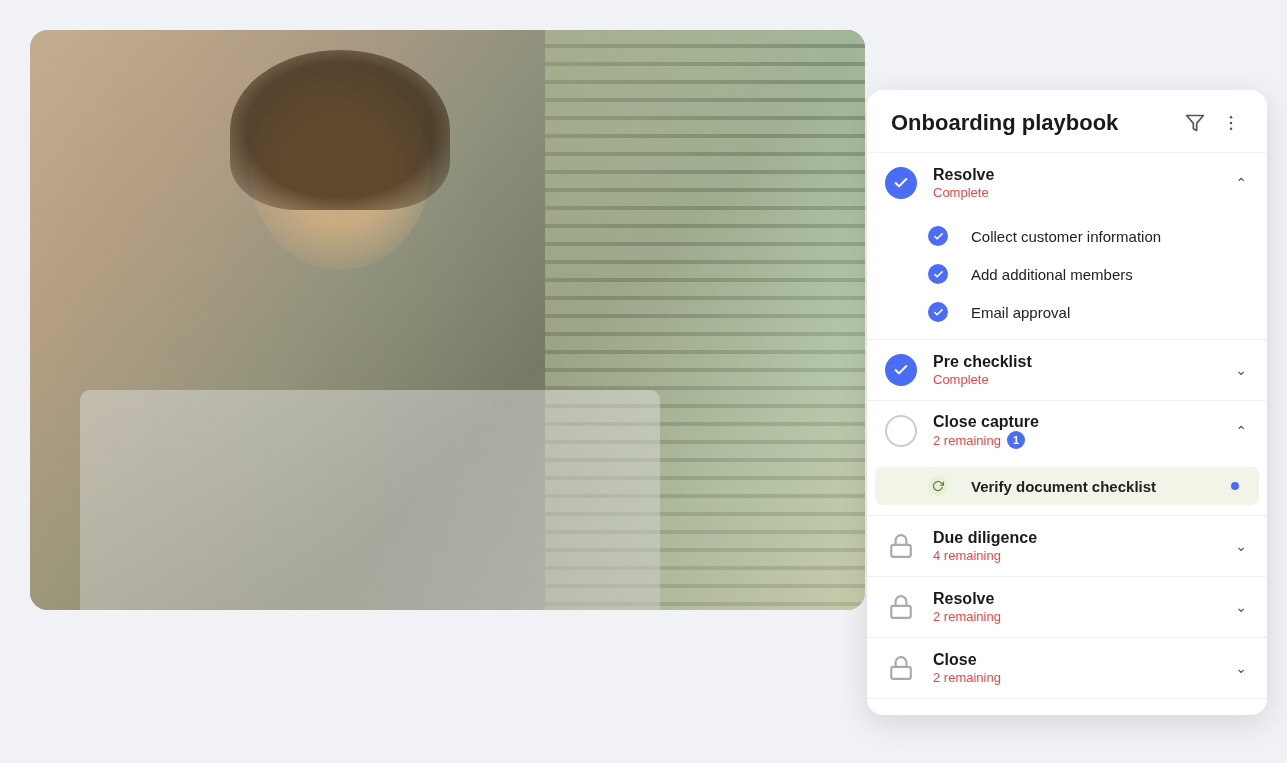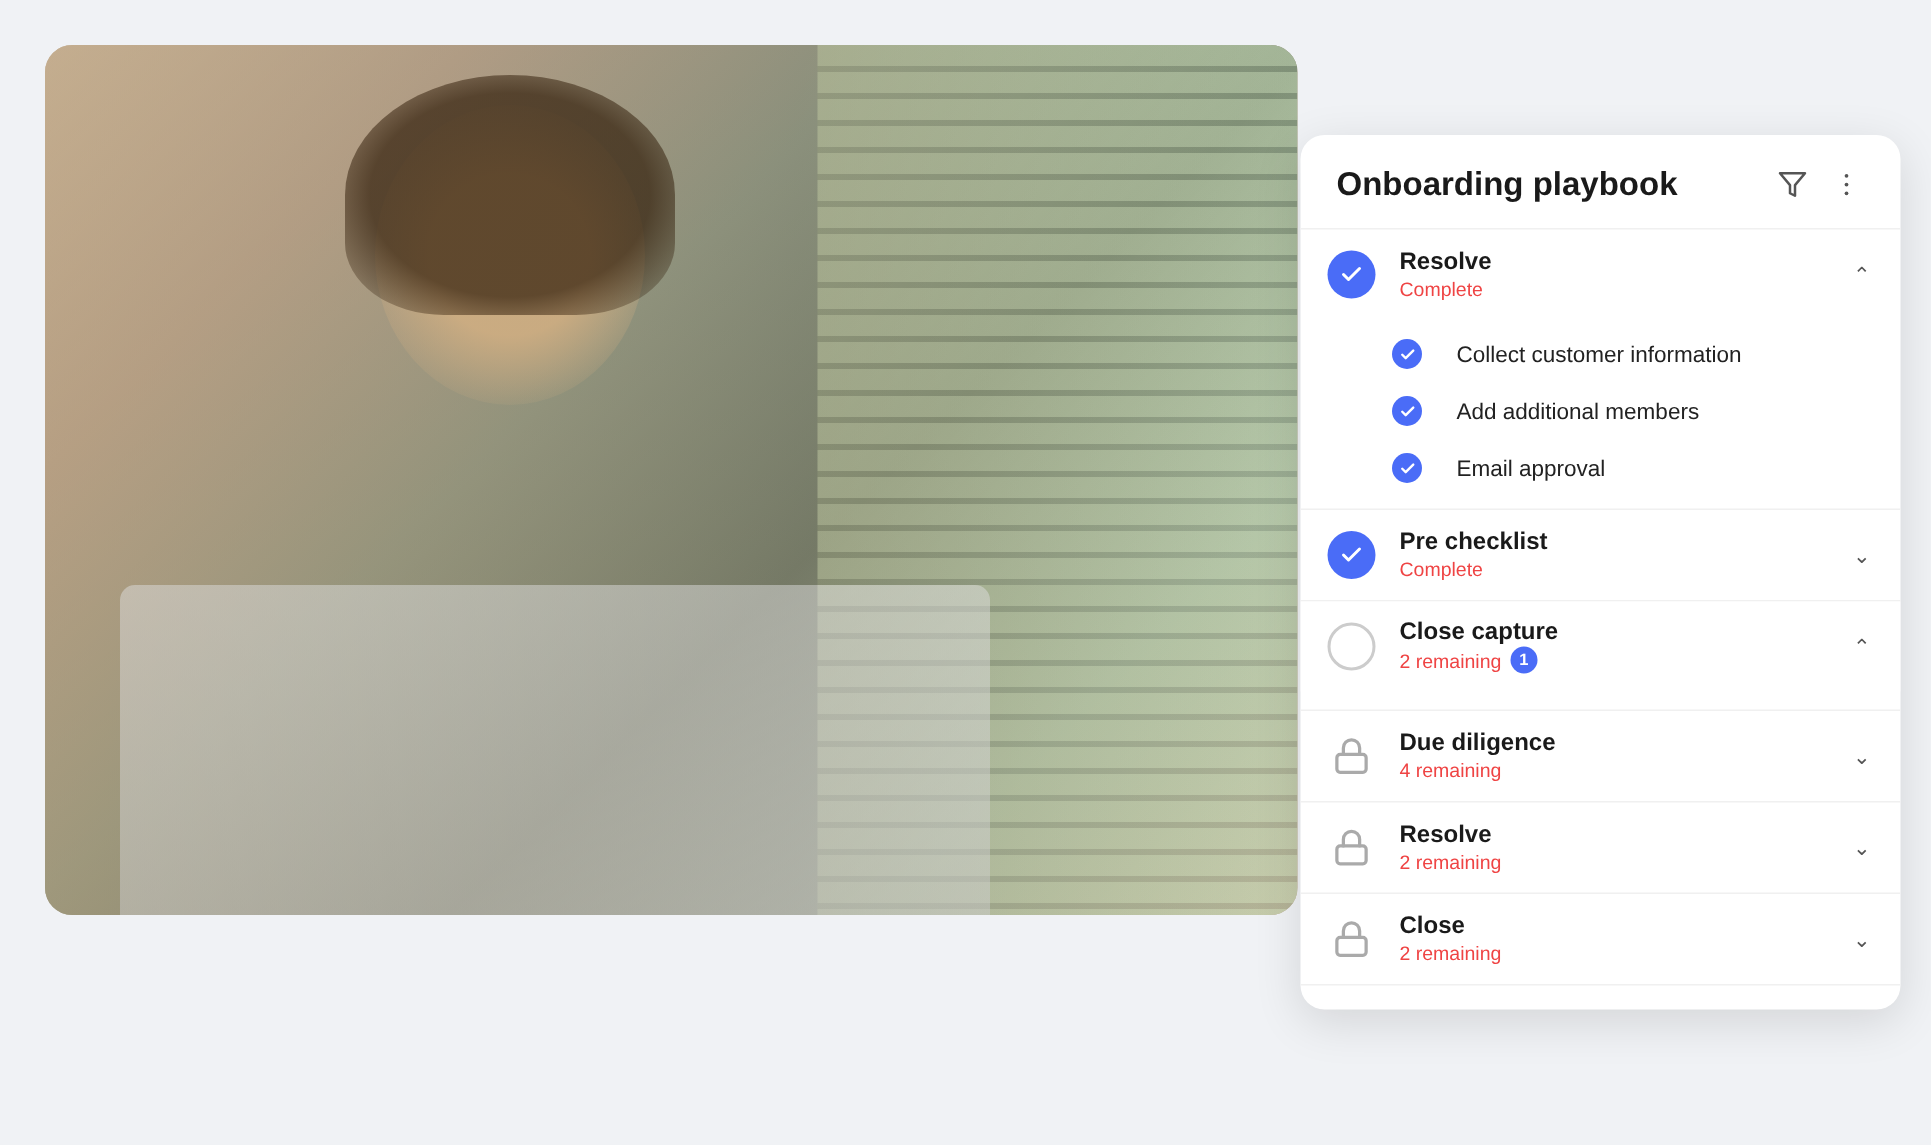--- a/index.html
+++ b/index.html
@@ -381,20 +381,32 @@
       <div class="section-title-group">
         <div class="section-name">Close capture</div>
         <div class="remaining-row">
           <span class="section-subtitle">2 remaining</span>
           <div class="badge">1</div>
         </div>
       </div>
       <div class="chevron">⌃</div>
     </div>
     <div class="sub-items">
+      <div class="sub-item active">
+        <div class="sub-item-icon">
+          <div class="sub-refresh">
+            <svg width="12" height="12" viewBox="0 0 24 24" fill="none" stroke="#5a8a3a" stroke-width="2.5" stroke-linecap="round" stroke-linejoin="round">
+              <polyline points="23 4 23 10 17 10"></polyline>
+                <path d="M20.49 15a9 9 0 1 1-2.12-9.36L23 10"></path>
+            </svg>
+          </div>
+        </div>
+        <span class="sub-item-label">Verify document checklist</span>
+        <div class="active-dot"></div>
+      </div>
     </div>
   </div>
 
   <div class="section">
     <div class="section-header">
       <div class="section-icon">
         <div class="lock-icon">
           <svg width="26" height="26" viewBox="0 0 24 24" fill="none" stroke="#aaa" stroke-width="2" stroke-linecap="round" stroke-linejoin="round">
             <rect x="3" y="11" width="18" height="11" rx="2" ry="2"></rect>
               <path d="M7 11V7a5 5 0 0 1 10 0v4"></path>

